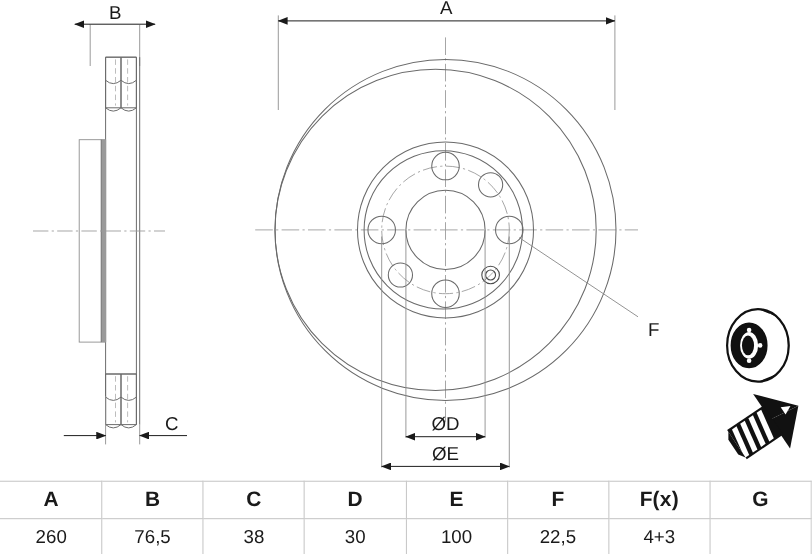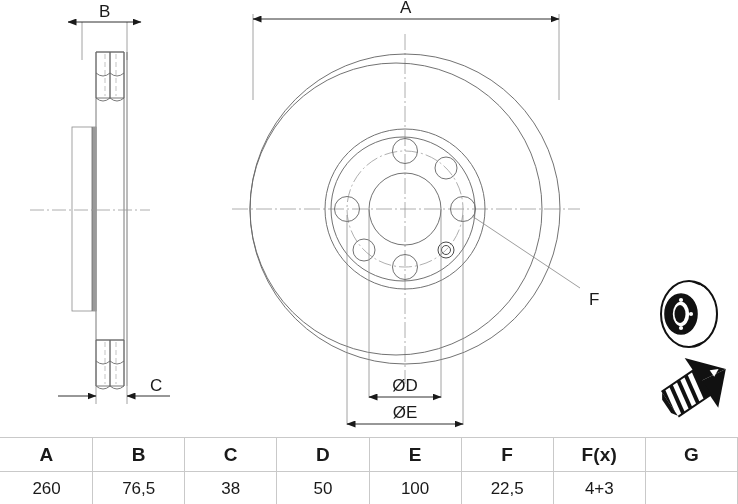--- a/index.html
+++ b/index.html
@@ -245,20 +245,20 @@
       <td>D</td>
       <td>E</td>
       <td>F</td>
       <td>F(x)</td>
       <td class="col-last">G</td>
     </tr>
     <tr class="value-row">
       <td>260</td>
       <td>76,5</td>
       <td>38</td>
-      <td>50</td>
+      <td>30</td>
       <td>100</td>
       <td>22,5</td>
       <td>4+3</td>
       <td class="col-last"></td>
     </tr>
   </tbody>
 </table>
 
 </body></html>

